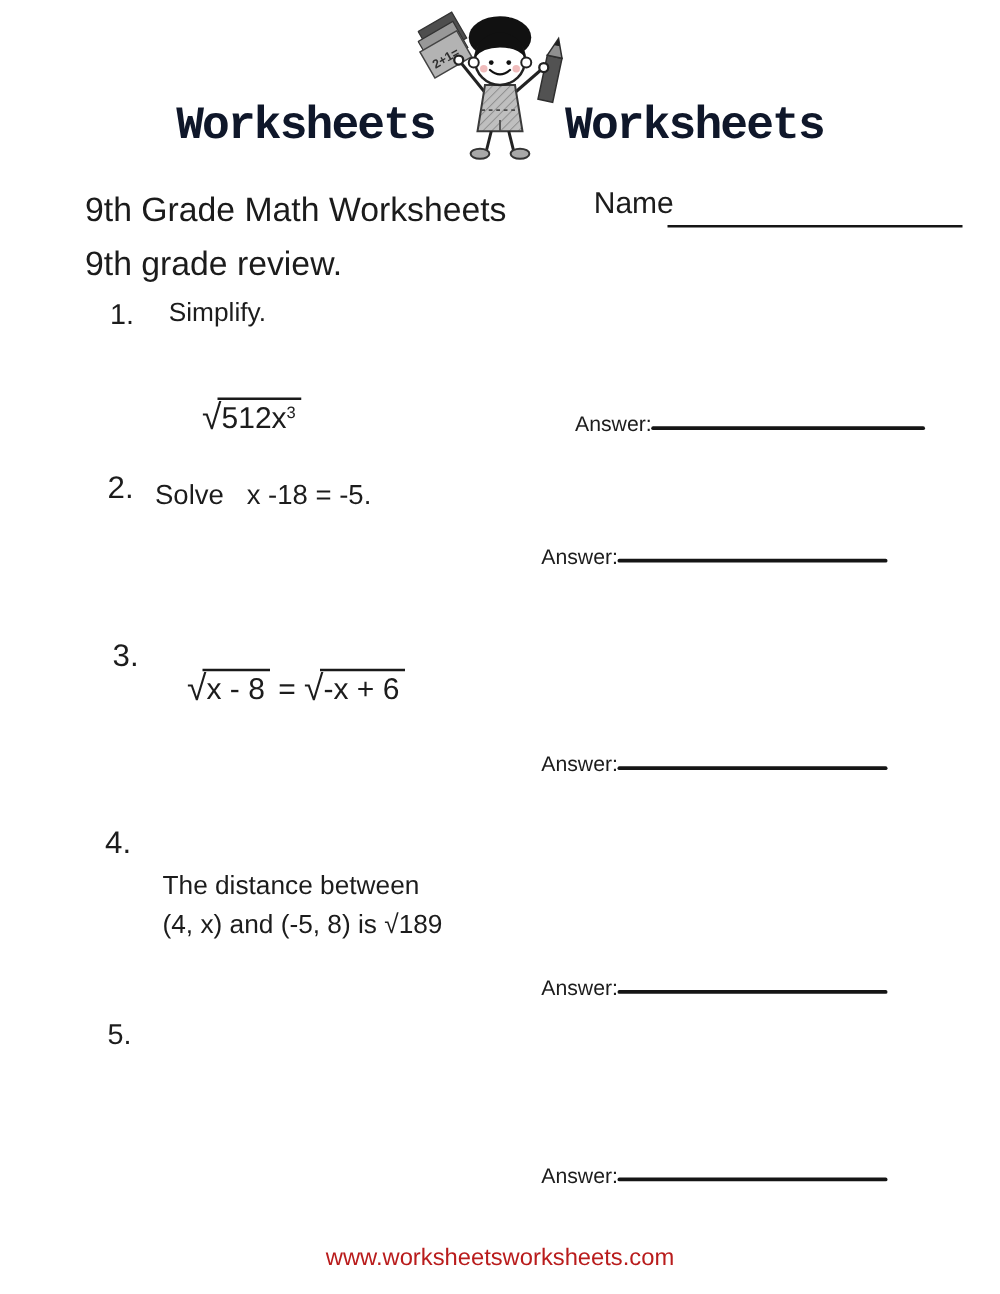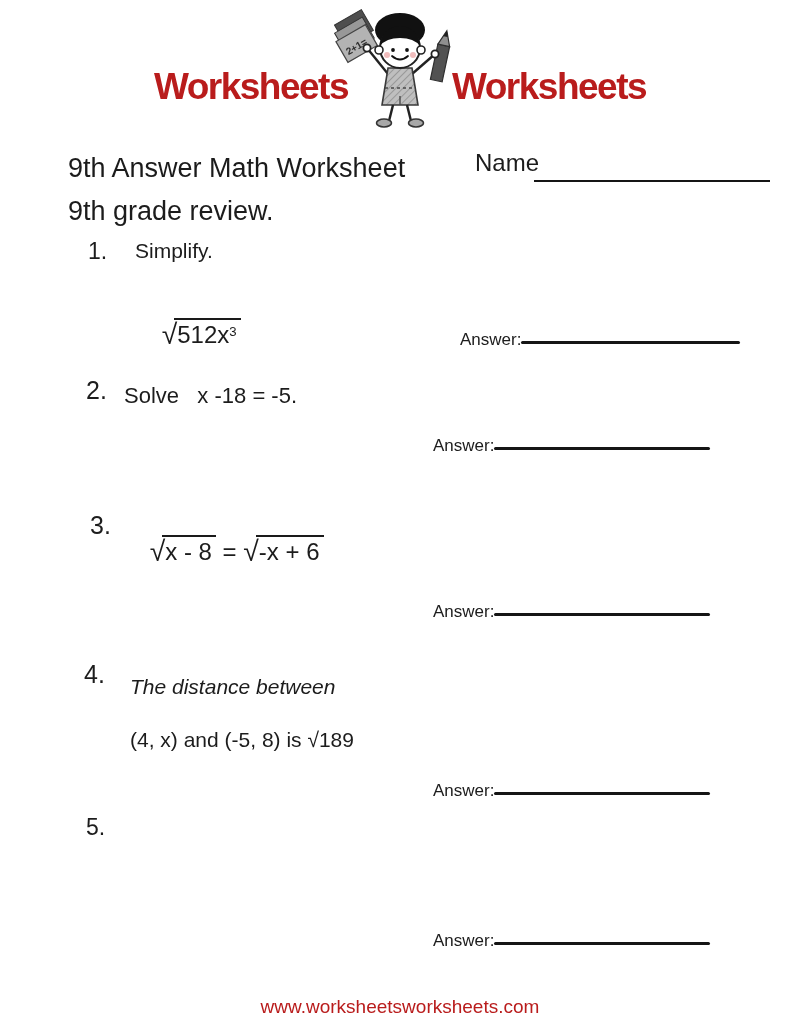--- a/index.html
+++ b/index.html
@@ -8,22 +8,22 @@
   .page {
     position:relative; width:800px; height:1035px; margin:0 auto;
     background:#ffffff; overflow:hidden;
   }
   .abs { position:absolute; white-space:pre; }
 
   
   .logo { position:absolute; top:8px; left:0; right:0;
           display:flex; justify-content:center; align-items:flex-start; }
   .logo-word {
-    font-size:37px; font-weight:bold; color:#b91c1c; letter-spacing:-1.5px;
-    margin-top:60px; line-height:1;
+    font-size:37px; font-weight:bold; color:#0f172a; letter-spacing:-1.5px;
+    margin-top:75px; line-height:1;font-family:Liberation Mono, monospace;
   }
   .logo svg { margin:0 -14px; }
 
   
   .title { left:68px; top:153px; font-size:27px; color:#1b1b1b; }
   .name-label { left:475px; top:149px; font-size:24px; }
   .name-line { left:534px; top:180px; width:236px; height:2px; background:#151515; }
   .subtitle { left:68px; top:196px; font-size:27px; }
 
   
@@ -94,21 +94,21 @@
       <circle cx="87" cy="42" r="4" fill="#fff" stroke="#222" stroke-width="1.6"></circle>
       <circle cx="59" cy="42" r="1.9" fill="#111"></circle>
       <circle cx="73" cy="42" r="1.9" fill="#111"></circle>
       <circle cx="53" cy="47" r="3" fill="#f0bcbc"></circle>
       <circle cx="79" cy="47" r="3" fill="#f0bcbc"></circle>
       <path d="M58,48 q8,7 16,0" fill="none" stroke="#111" stroke-width="1.8" stroke-linecap="round"></path>
     </svg>
     <span class="logo-word">Worksheets</span>
   </div>
 
-  <div class="abs title">9th Answer Math Worksheet</div>
+  <div class="abs title">9th Grade Math Worksheets</div>
   <div class="abs name-label">Name</div>
   <div class="abs name-line"></div>
   <div class="abs subtitle">9th grade review.</div>
 
   <div class="abs q-num" style="left:88px; top:238px;">1.</div>
   <div class="abs q-text" style="left:135px; top:239px;">Simplify.</div>
   <div class="abs expr" style="left:135px; top:290px;">
     <span class="rad"><span class="rad-sign">√</span><span class="rad-bar"><span>512x</span><sup>3</sup></span></span>
   </div>
   <div class="abs ans-label" style="left:460px; top:330px;">Answer:</div>
@@ -120,21 +120,21 @@
   <div class="abs ans-line" style="left:494px; top:447px; width:216px;"></div>
 
   <div class="abs q-num" style="left:90px; top:511px; font-size:25px;">3.</div>
   <div class="abs expr" style="left:123px; top:507px;">
     <span class="rad"><span class="rad-sign">√</span><span class="rad-bar">x - 8</span></span><span> = </span><span class="rad"><span class="rad-sign">√</span><span class="rad-bar">-x + 6</span></span>
   </div>
   <div class="abs ans-label" style="left:433px; top:602px;">Answer:</div>
   <div class="abs ans-line" style="left:494px; top:613px; width:216px;"></div>
 
   <div class="abs q-num" style="left:84px; top:660px; font-size:25px;">4.</div>
-  <div class="abs q-text" style="left:130px; top:675px;font-style:italic;">The distance between</div>
+  <div class="abs q-text" style="left:130px; top:697px;">The distance between</div>
   <div class="abs q-text" style="left:130px; top:728px;">(4, x) and (-5, 8) is √189</div>
   <div class="abs ans-label" style="left:433px; top:781px;">Answer:</div>
   <div class="abs ans-line" style="left:494px; top:792px; width:216px;"></div>
 
   <div class="abs q-num" style="left:86px; top:814px;">5.</div>
   <div class="abs ans-label" style="left:433px; top:931px;">Answer:</div>
   <div class="abs ans-line" style="left:494px; top:942px; width:216px;"></div>
 
   <div class="abs footer" style="white-space:normal;">www.worksheetsworksheets.com</div>
 

